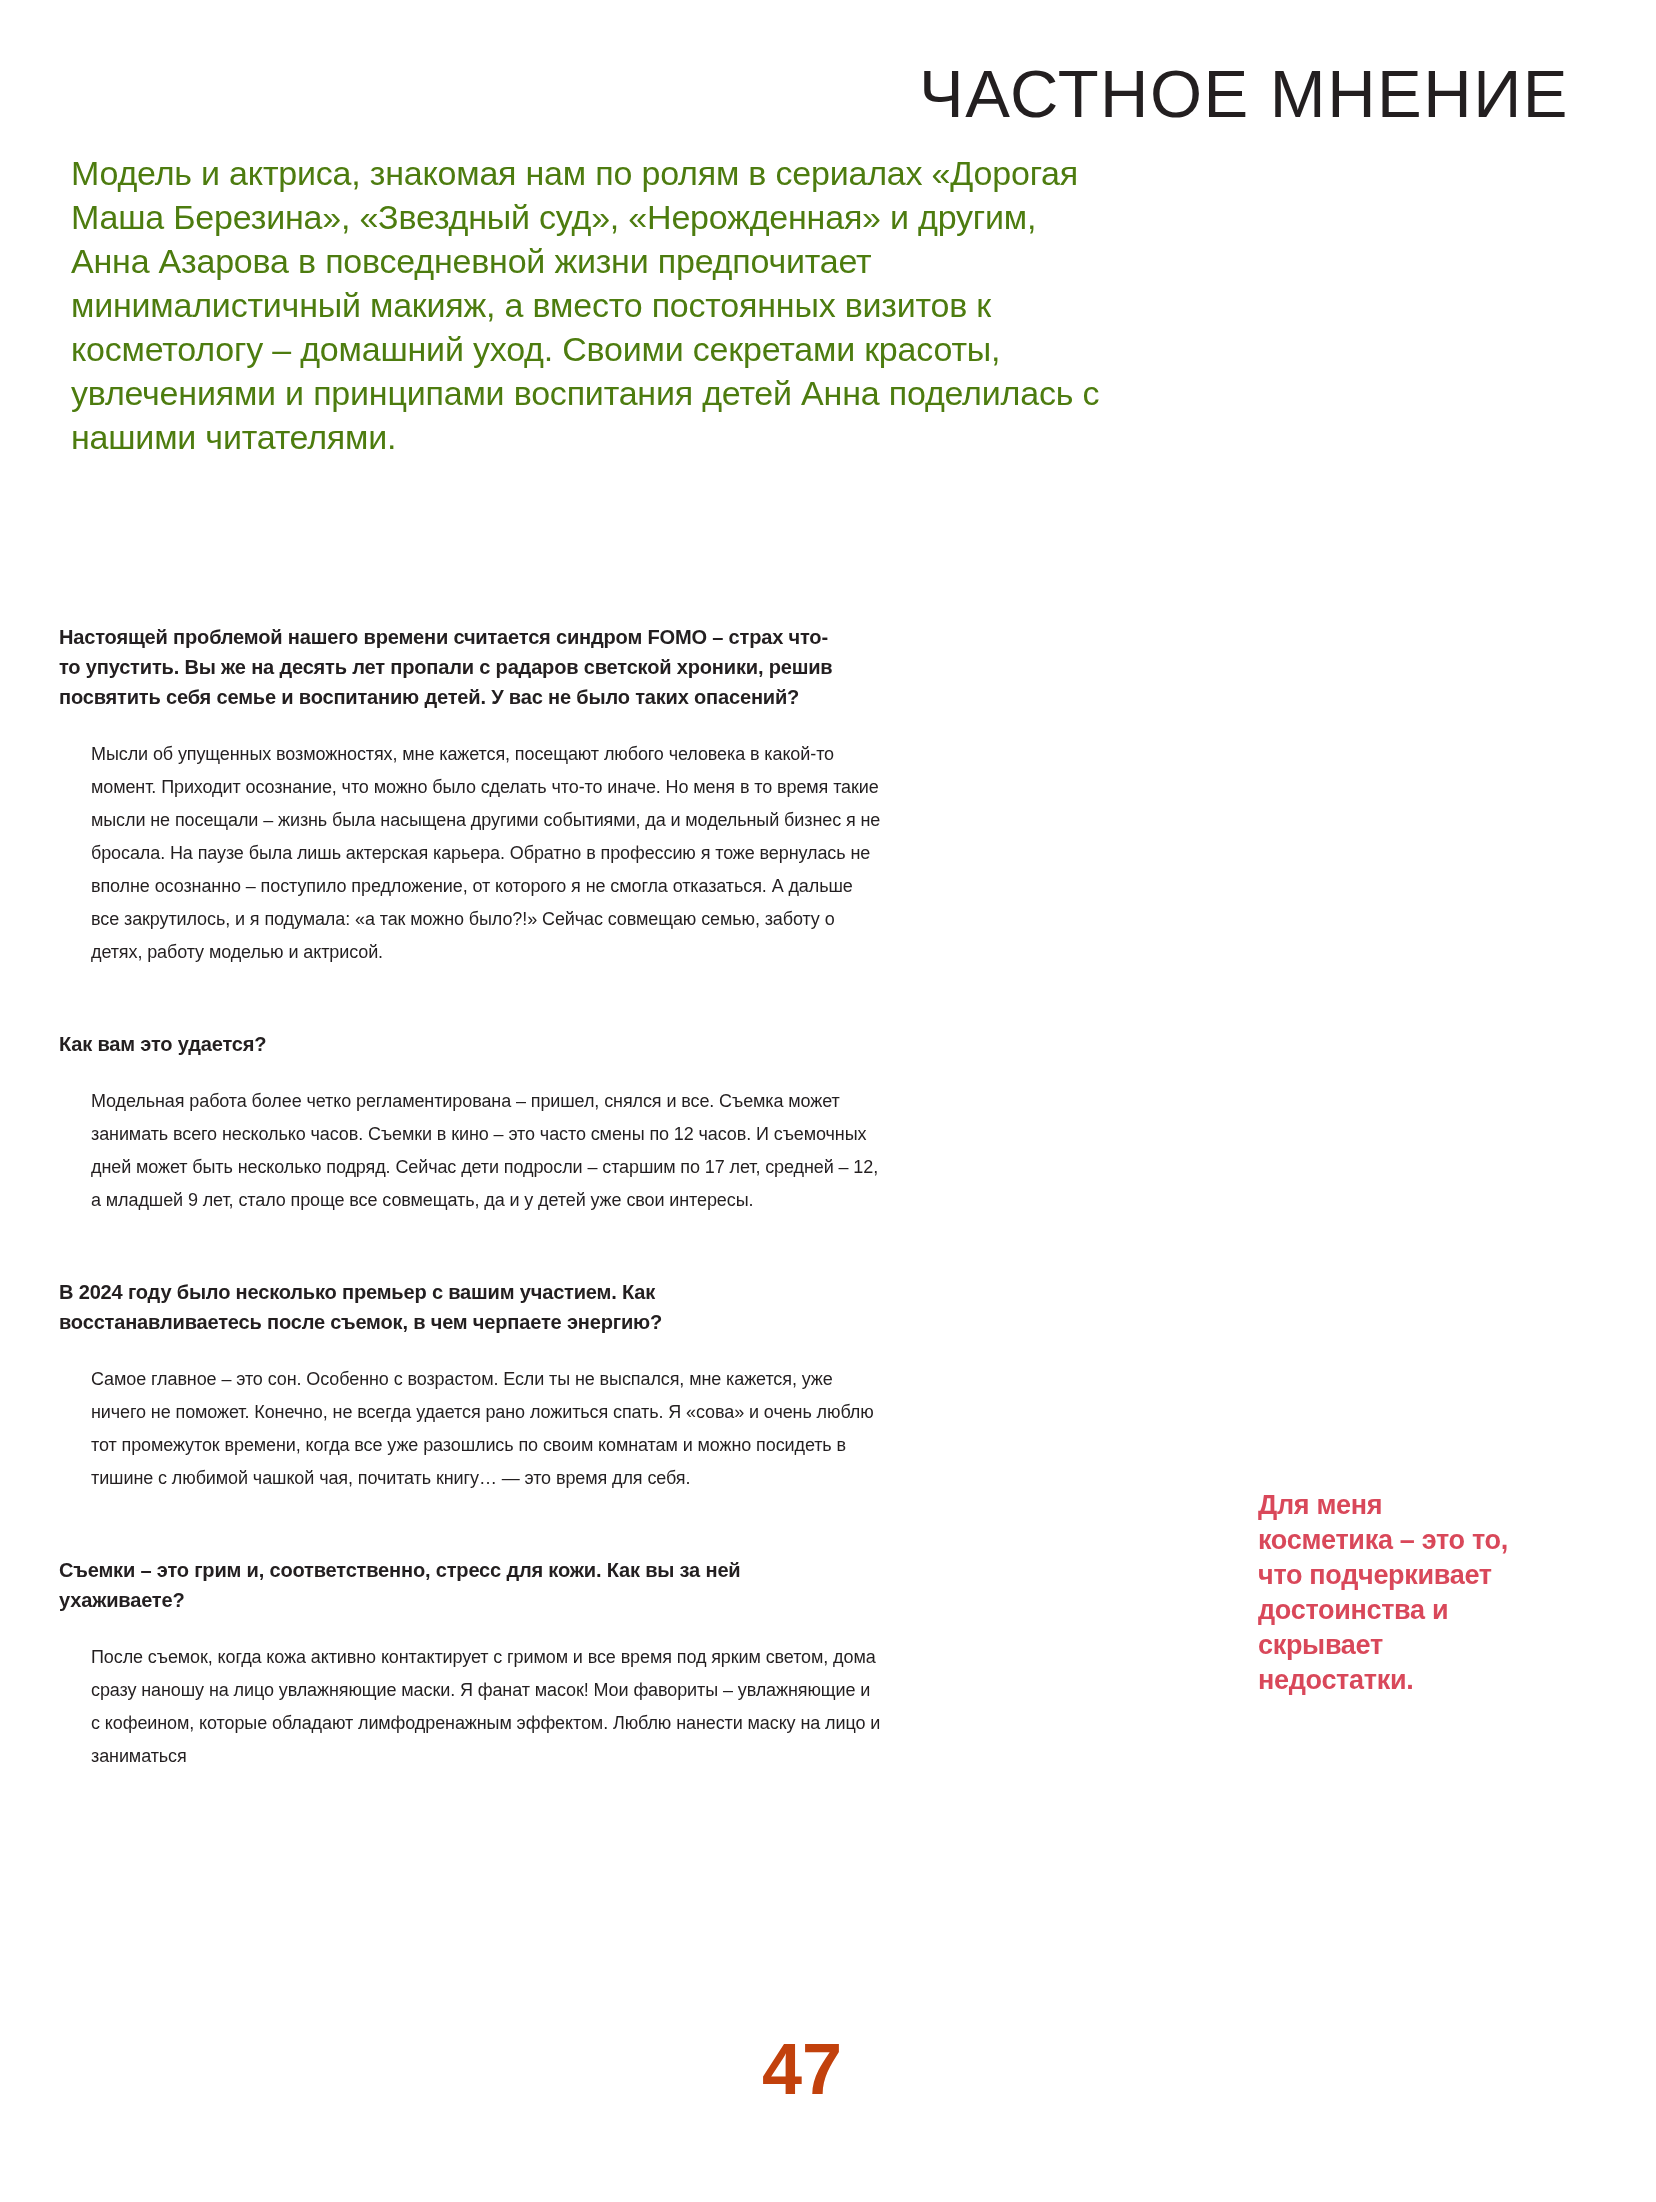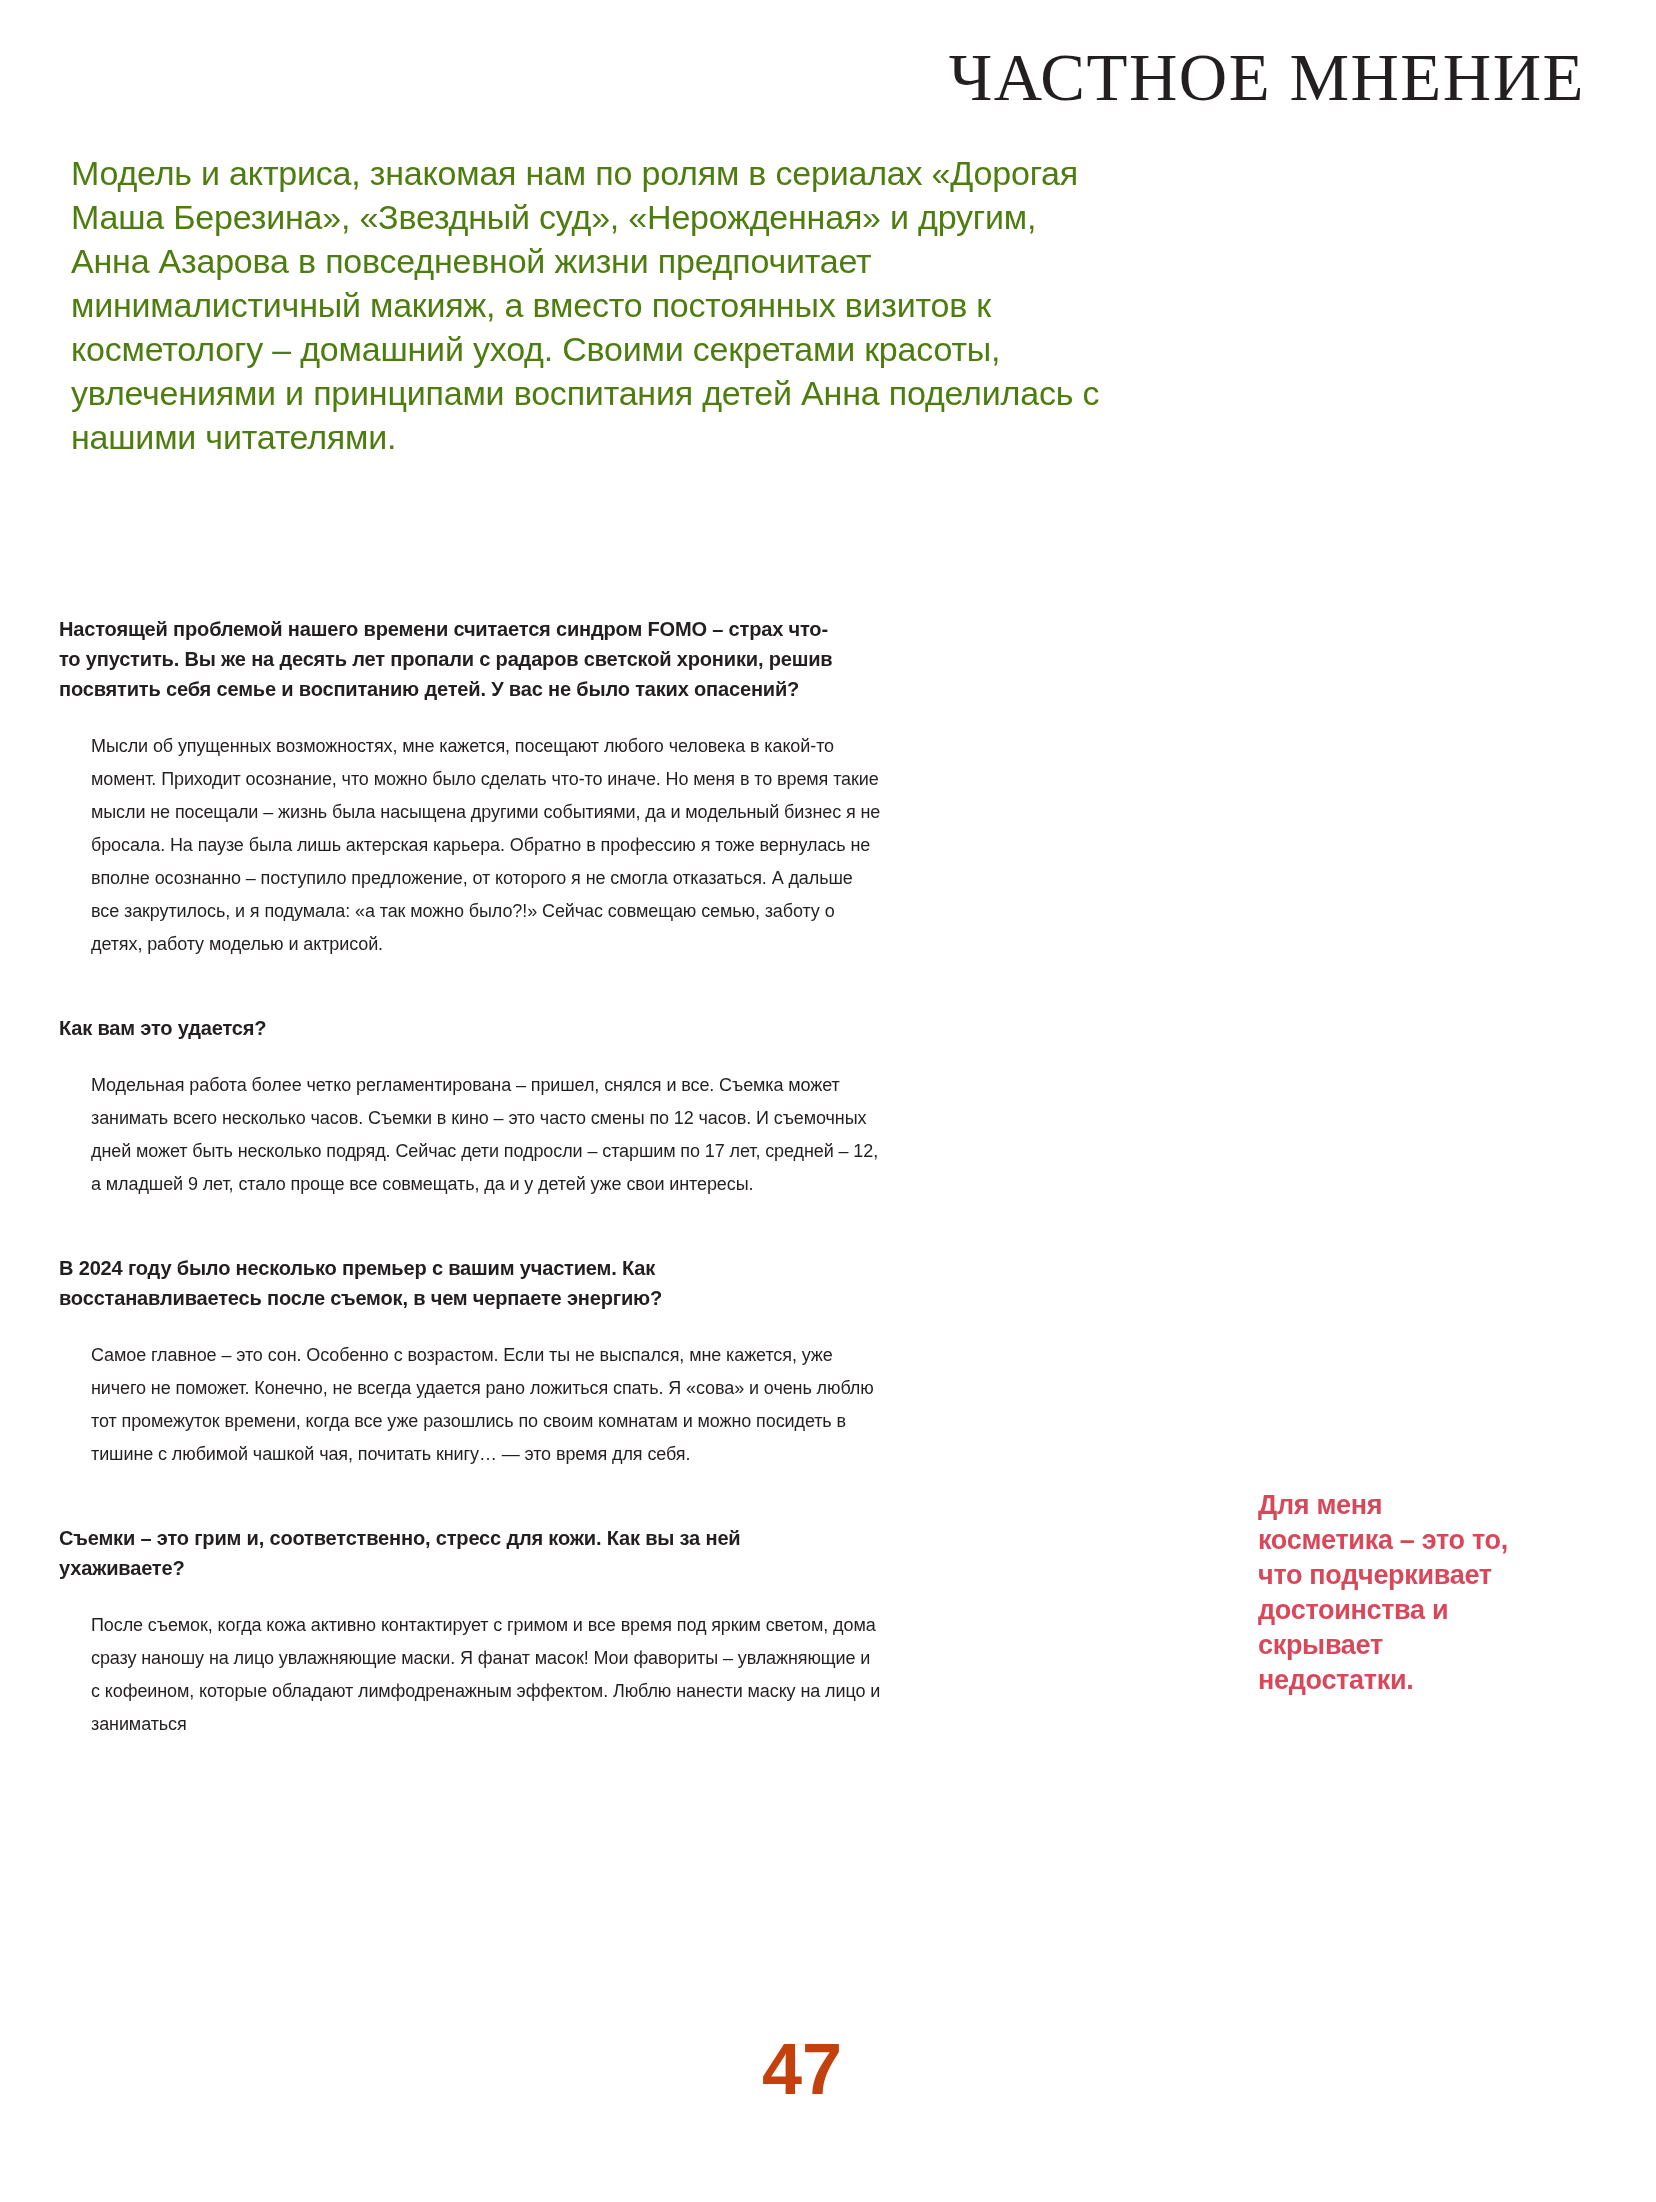--- a/index.html
+++ b/index.html
@@ -25,22 +25,22 @@
 
   
   .page-header {
     position: absolute;
     top: 44px;
     left: 59px;
     right: 71px;
     text-align: right;
   }
   .page-header h1 {
-    margin: 0;
-    font-family: Liberation Serif, serif;
+    margin: 16px;
+    font-family: Liberation Sans, sans-serif;
     font-weight: 300;
     font-size: 67px;
     line-height: 1.0;
     letter-spacing: 1.5px;
     color: #231f20;
     text-transform: uppercase;
     white-space: nowrap;
   }
 
   
@@ -60,21 +60,21 @@
   }
 
   
   .article {
     position: absolute;
     top: 606px;
     left: 59px;
     width: 822px;
   }
 
-  .qa-block { margin: 8px 0 0 0; }
+  .qa-block { margin: 16px 0 0 0; }
 
   .question {
     margin: 0;
     font-size: 21px;
     line-height: 30px;
     font-weight: 700;
     letter-spacing: -0.2px;
     font-stretch: condensed;
     color: #231f20;
     transform: scaleX(0.955);

